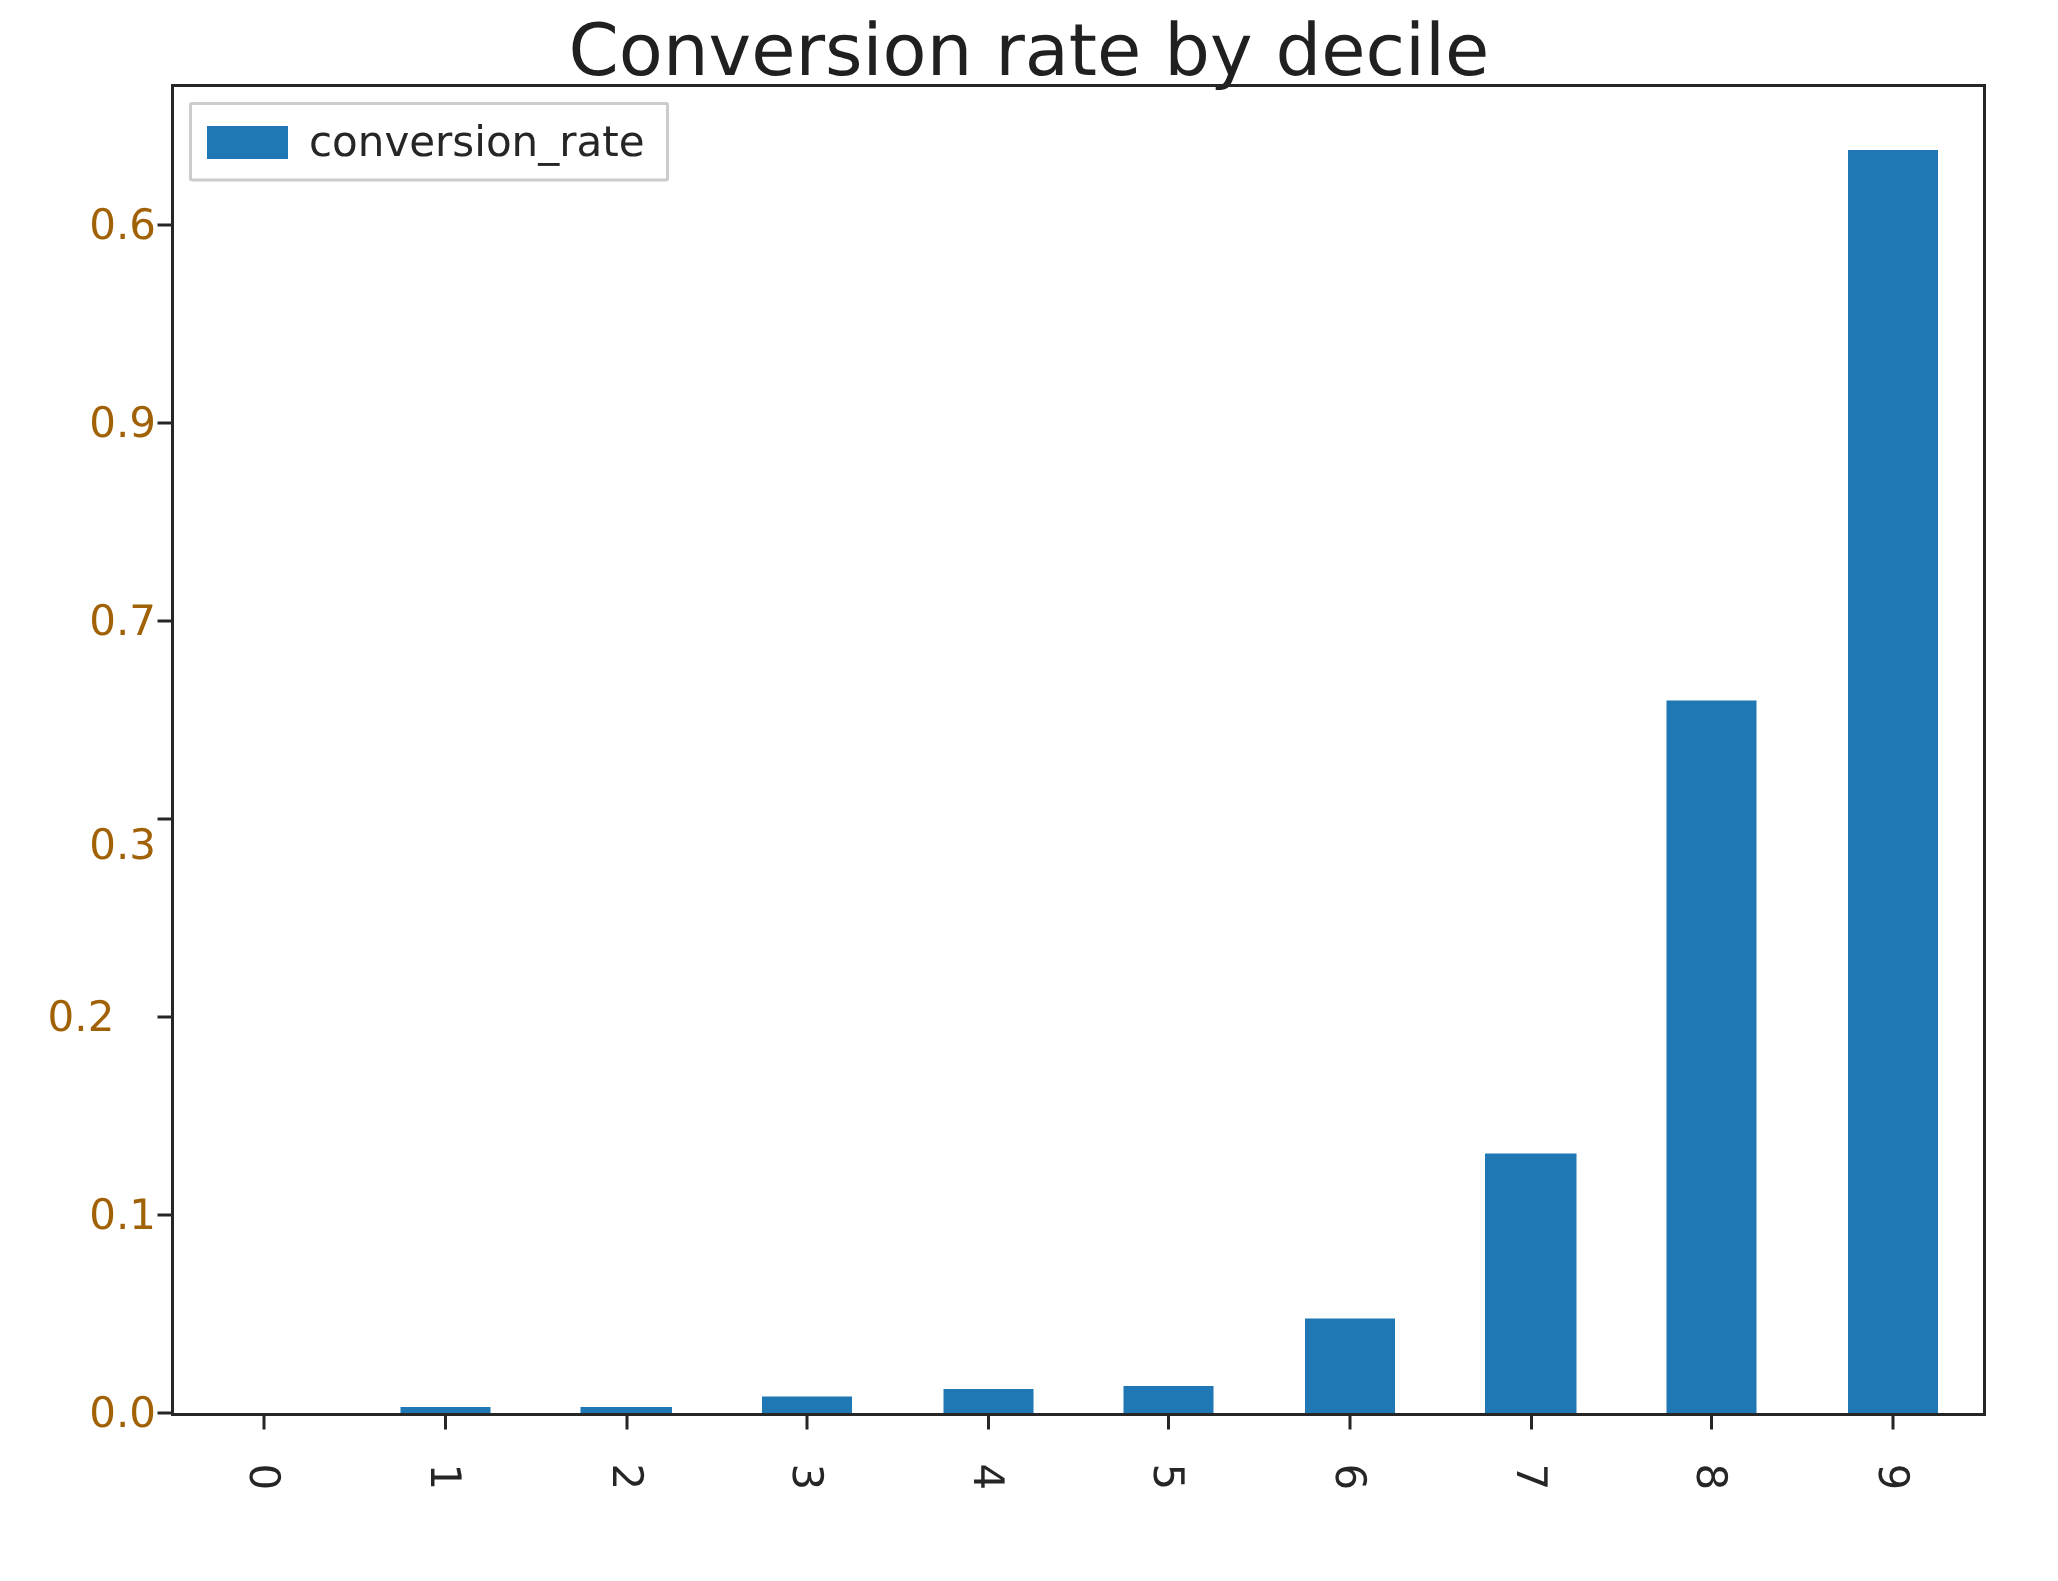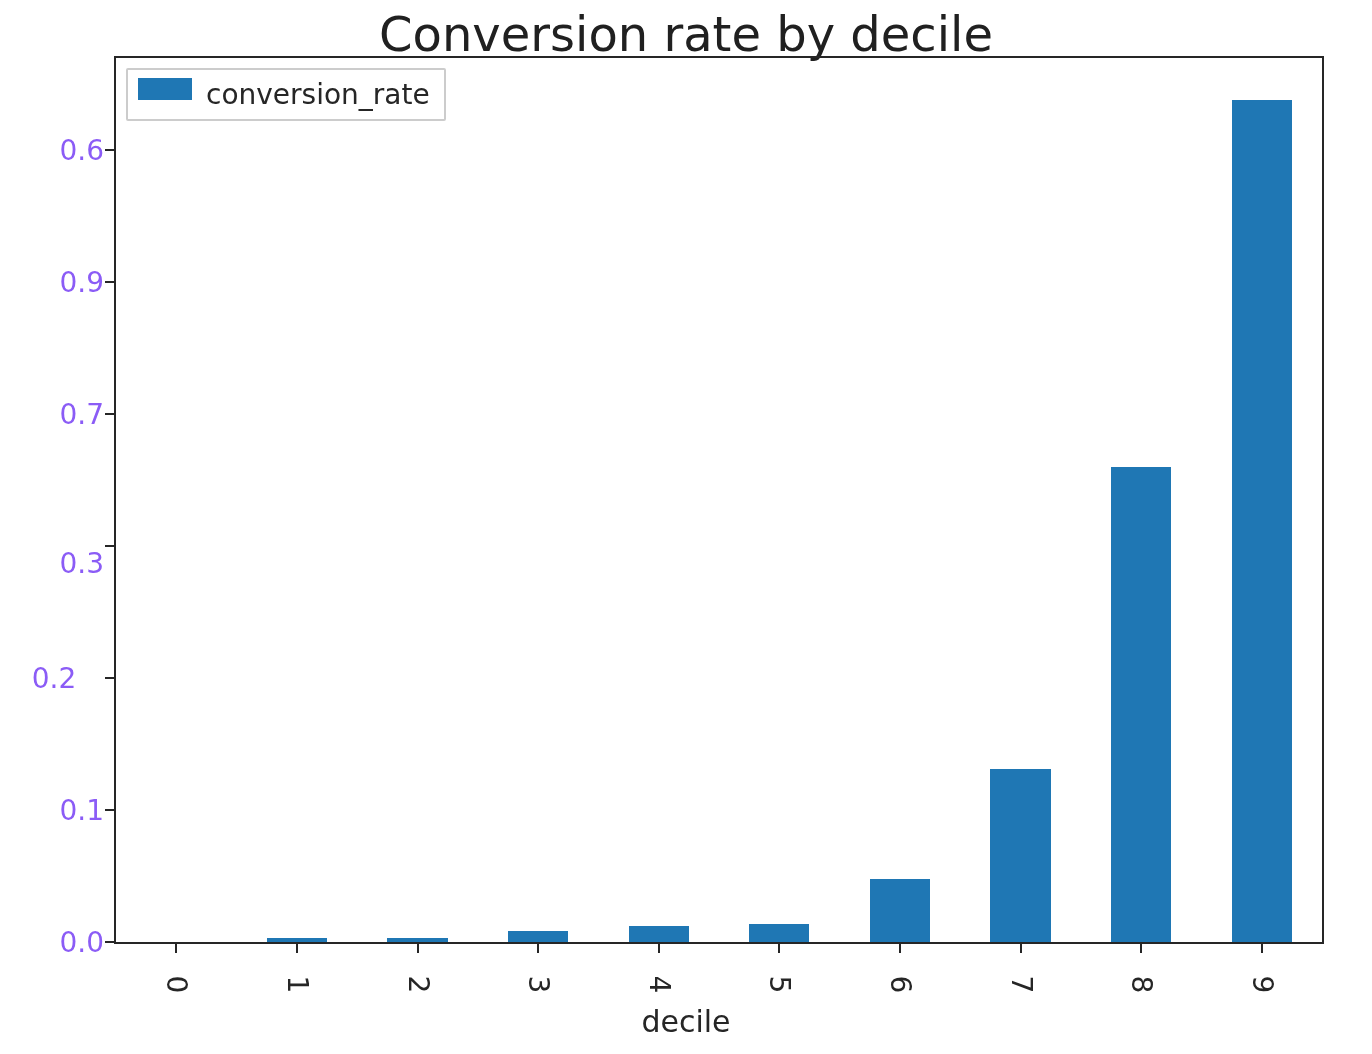--- a/index.html
+++ b/index.html
@@ -33,21 +33,21 @@
     border: 2px solid #262626;
     box-sizing: border-box;
   }
   
   .ytick-label {
     position: absolute;
     right: 1268px; 
     width: 100px;
     text-align: right;
     font-size: 28px;
-    color: #8b5cf6;
+    color: #a16207;
     transform: translateY(-50%);
   }
   
   .ytick-mark {
     position: absolute;
     left: 105px;
     width: 9px;
     height: 2px;
     background: #262626;
     transform: translateY(-1px);
@@ -85,20 +85,21 @@
     top: 1004px;
   }
   
   .legend {
     position: absolute;
     border: 2px solid #cccccc;
     border-radius: 2px;
     background: #ffffff;
     padding: 8px 14px 8px 10px;
     display: flex;
+    align-items: center;
     gap: 14px;
   }
   .legend-swatch {
     width: 54px;
     height: 22px;
     background: #1f77b4;
   }
   .legend-label {
     font-size: 28px;
     color: #262626;
@@ -157,14 +158,13 @@
   <div class="xtick-label" id="xt5" style="left: 779.3px; top: 968px;">5</div>
   <div class="xtick-mark" id="xm6" style="left: 899.9px;"></div>
   <div class="xtick-label" id="xt6" style="left: 899.9px; top: 968px;">6</div>
   <div class="xtick-mark" id="xm7" style="left: 1020.5px;"></div>
   <div class="xtick-label" id="xt7" style="left: 1020.5px; top: 968px;">7</div>
   <div class="xtick-mark" id="xm8" style="left: 1141.1px;"></div>
   <div class="xtick-label" id="xt8" style="left: 1141.1px; top: 968px;">8</div>
   <div class="xtick-mark" id="xm9" style="left: 1261.7px;"></div>
   <div class="xtick-label" id="xt9" style="left: 1261.7px; top: 968px;">9</div>
 
-  <div class="xlabel">decile</div>
 </div>
 
 </body></html>

